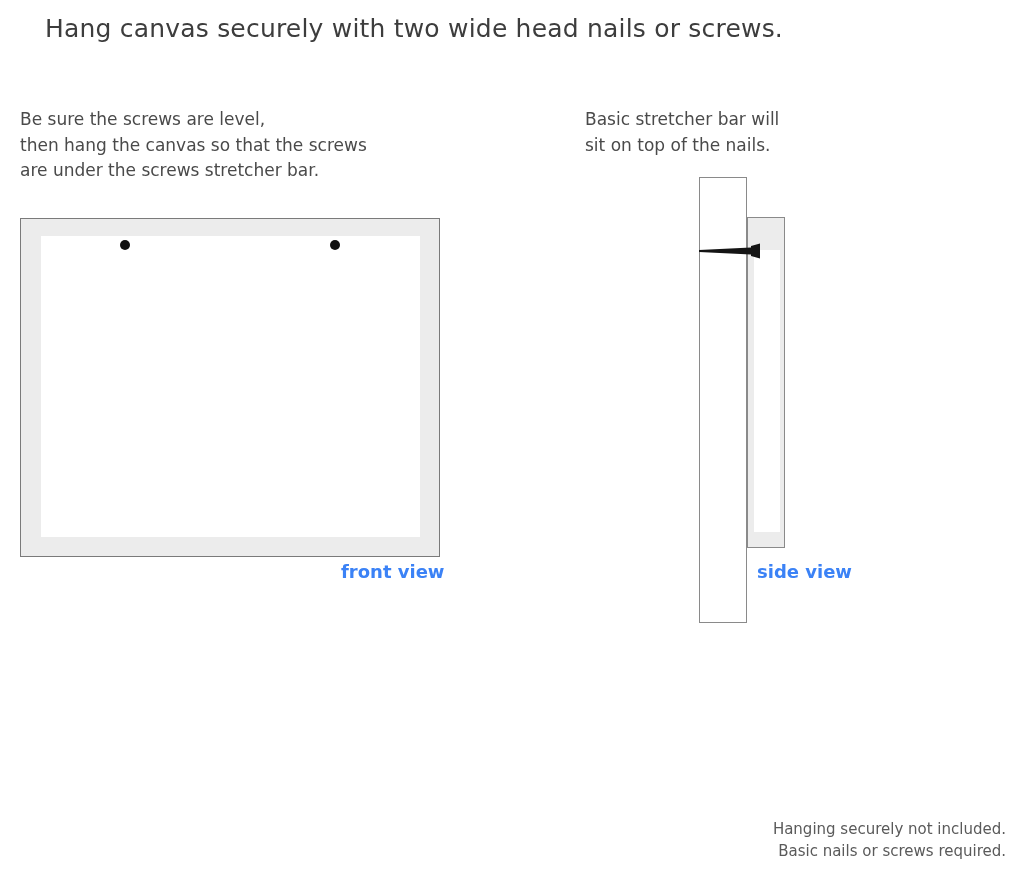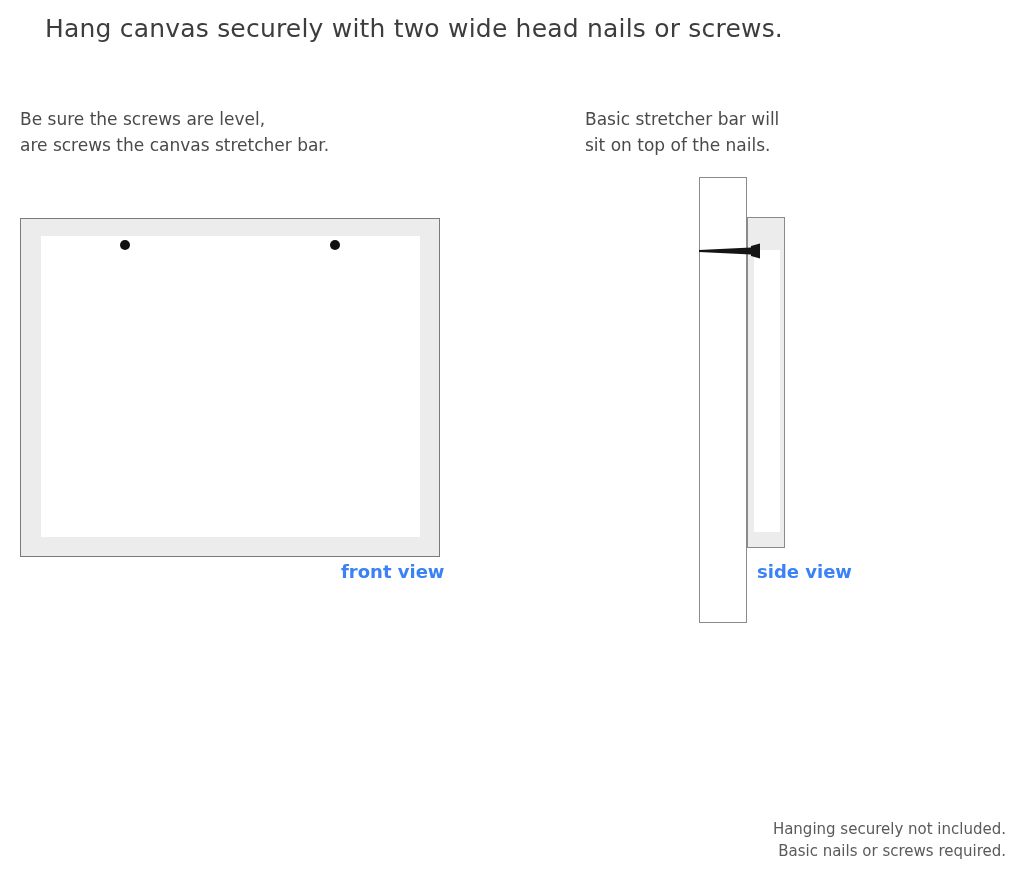--- a/index.html
+++ b/index.html
@@ -160,21 +160,22 @@
 </style>
 </head>
 <body>
 
 <div class="page">
 
   <div class="title">Hang canvas securely with two wide head nails or screws.</div>
 
   <div class="caption caption-left">
     <span class="line">Be sure the screws are level,</span>
-    <span class="line">are screws the canvas stretcher bar.</span>
+    <span class="line">then hang the canvas so that the screws</span>
+    <span class="line">are under the screws stretcher bar.</span>
   </div>
 
   <div class="caption caption-right">
     <span class="line">Basic stretcher bar will</span>
     <span class="line">sit on top of the nails.</span>
   </div>
 
   <div class="front-view">
     <div class="front-frame"></div>
     <div class="front-inner-panel"></div>

